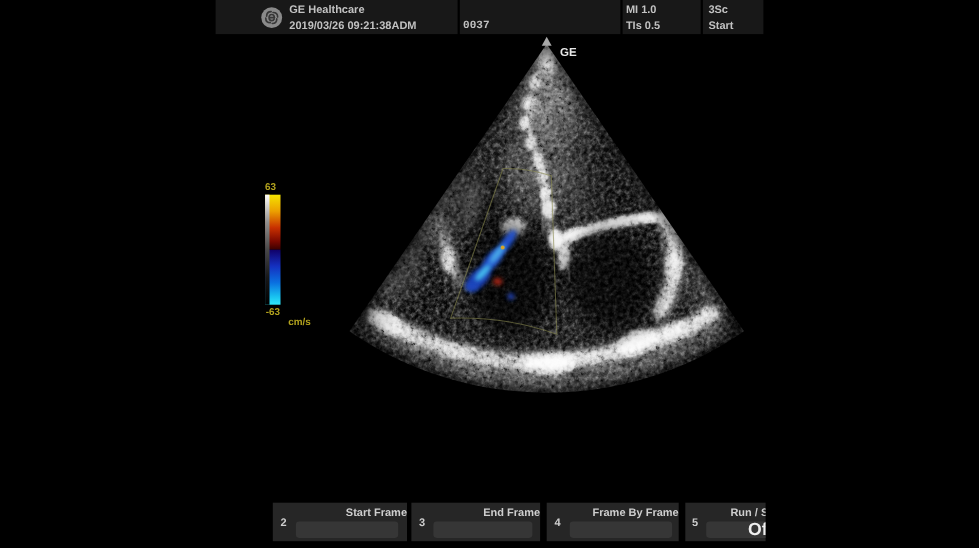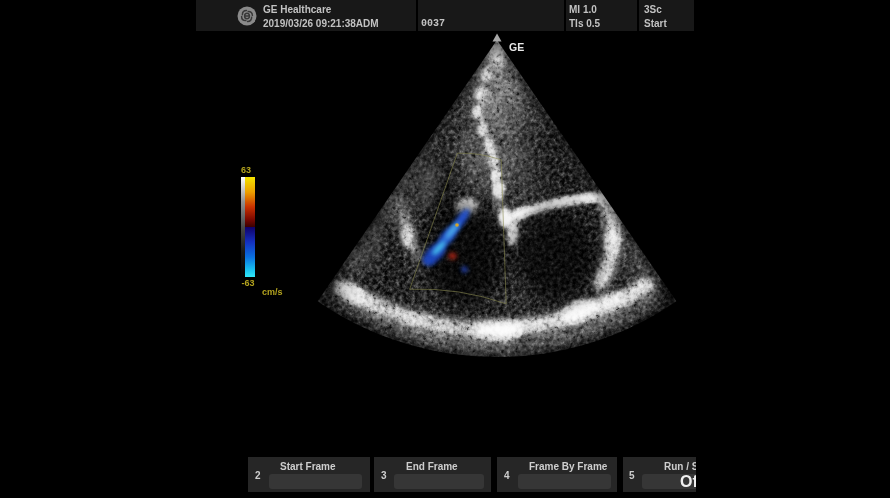--- a/index.html
+++ b/index.html
@@ -7,21 +7,21 @@
        font-family:"Liberation Sans",sans-serif;}
   .t{position:absolute;color:#c2c2c2;font-size:10px;font-weight:bold;white-space:nowrap;line-height:10px;}
   
   #hdr{position:absolute;left:196px;top:0;width:498px;height:46px;}
   .hc{position:absolute;top:0;height:31px;background:#181818;}
   
   #bar{position:absolute;left:187px;top:457px;width:509px;height:35px;}
   .bc{position:absolute;top:0;height:35px;background:#262626;}
   .btn{position:absolute;background:#363636;border-radius:3px;height:15px;top:17px;}
   .num{position:absolute;top:13px;color:#cecece;font-size:10px;font-weight:bold;}
-  .ttl{position:absolute;top:4px;left:32px;right:0;text-align:left;color:#cecece;font-size:10px;font-weight:bold;}
+  .ttl{position:absolute;top:4px;left:16px;right:0;text-align:right;color:#cecece;font-size:10px;font-weight:bold;}
   
   #cbar{position:absolute;left:241px;top:177px;width:14px;height:100px;}
   #cbar .top{position:absolute;left:0;top:0;width:14px;height:50px;
     background:linear-gradient(#f4e400 0%,#eca000 30%,#c83000 60%,#7a0800 85%,#3a0000 100%);}
   #cbar .bot{position:absolute;left:0;top:50px;width:14px;height:50px;
     background:linear-gradient(#100068 0%,#1430c0 30%,#0a70e0 60%,#18c0f0 85%,#30e8f8 100%);}
   #cbar .grey{position:absolute;left:0;top:0;width:4px;height:100px;
     background:linear-gradient(#ffffff 0%,#909090 25%,#484848 50%,#181818 75%,#000 100%);}
   .cl{position:absolute;color:#b3a31e;font-size:9px;font-weight:bold;line-height:9px;}
 </style>

